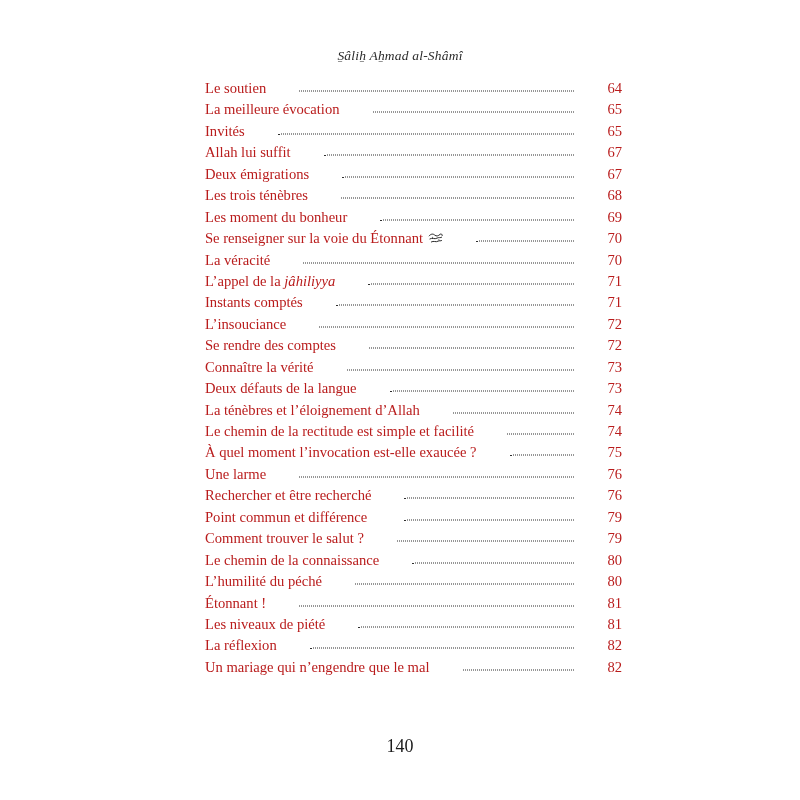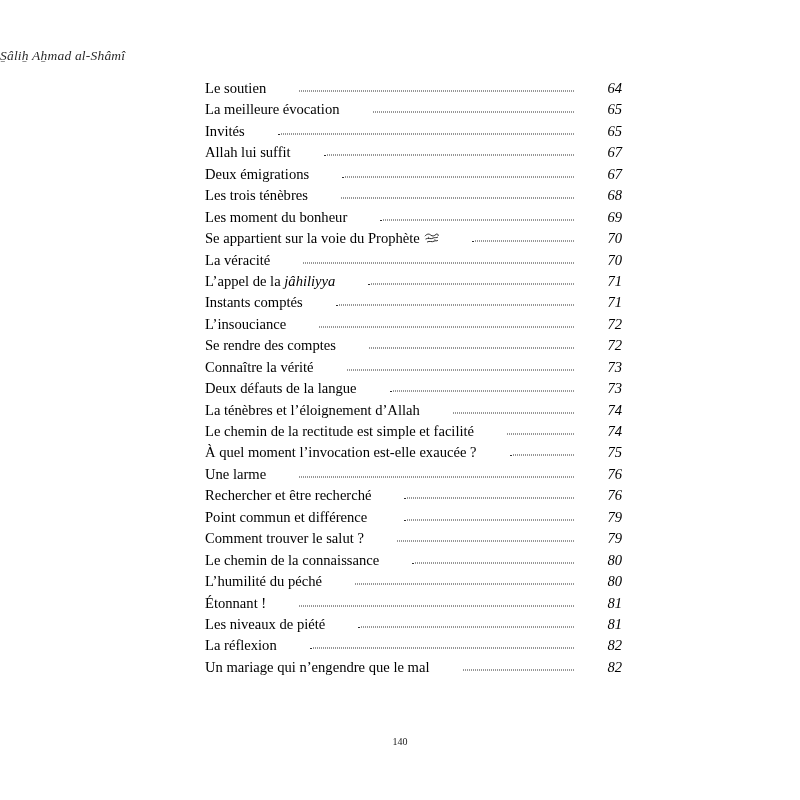--- a/index.html
+++ b/index.html
@@ -6,53 +6,53 @@
   body{
     width:800px;height:800px;
     background:#ffffff;
     color:#1b1b1b;
     font-family:"Liberation Serif","DejaVu Serif",serif;
     overflow:hidden;
   }
   .page{position:relative;width:800px;height:800px;background:#ffffff;}
   .running-header{
     position:absolute;top:48px;left:0;width:100%;
-    text-align:left;
+    text-align:center;
     font-style:italic;
     font-size:13.5px;
     letter-spacing:.2px;
     color:#2a2a2a;
   }
   .toc{
     position:absolute;top:80px;left:205px;width:417px;
   }
   .toc-row{
     display:flex;
     align-items:baseline;
     height:21.45px;
     font-size:14.6px;
-    color:#000000;
+    color:#b91c1c;
     gap:28px;
   }
   .toc-title{white-space:pre;}
   .it{font-style:italic;text-align:right;}
   .dots{
     flex:1;
     min-width:12px;
     border-bottom:1.7px dotted #2e2e2e;
     margin:0 2px 0 5px;
     transform:translateY(-1.5px);
   }
-  .pg{margin-left:3px;font-style:italic;}
+  .pg{margin-left:3px;}
   .saw-icon{display:inline-block;margin-left:1px;}
   .saw-icon svg{display:inline-block;vertical-align:-2px;}
   .footer{
     position:absolute;top:736px;left:0;width:100%;
     text-align:center;
-    font-size:10px;
+    font-size:18px;
     color:#1b1b1b;
   }
 </style>
 </head>
 <body>
 
 <div class="page">
   <div class="running-header">S̱âliẖ Aẖmad al-Shâmî</div>
 
   <div class="toc">
@@ -85,21 +85,21 @@
         <span class="toc-title"><span>Les trois ténèbres</span></span>
         <span class="dots"></span>
         <span class="pg">68</span>
       </div>
       <div class="toc-row">
         <span class="toc-title"><span>Les moment du bonheur</span></span>
         <span class="dots"></span>
         <span class="pg">69</span>
       </div>
       <div class="toc-row">
-        <span class="toc-title"><span>Se appartient sur la voie du Prophète </span><span class="saw-icon"><svg width="15" height="13" viewBox="0 0 20 16" fill="none" stroke="#222" stroke-width="1.3" stroke-linecap="round">
+        <span class="toc-title"><span>Se renseigner sur la voie du Étonnant </span><span class="saw-icon"><svg width="15" height="13" viewBox="0 0 20 16" fill="none" stroke="#222" stroke-width="1.3" stroke-linecap="round">
               <path d="M1.5 4.5 C4 1.5, 7 1.5, 9 3.5 C11 5.5, 14 4.5, 16 2.5 C17.5 1.2, 19 2.2, 19 4"></path>
               <path d="M2.5 8.5 C5.5 6.5, 9 9.5, 12 7.5 C14 6.2, 17 7.5, 18.2 6.4"></path>
               <path d="M4.5 12.5 C7.5 10.5, 10.5 13.5, 13.5 11.5 C15.2 10.4, 17.2 11.8, 18.2 10.8"></path>
               <circle cx="6.2" cy="6.2" r="0.7" fill="#222" stroke="none"></circle>
               <circle cx="14.5" cy="9.6" r="0.7" fill="#222" stroke="none"></circle>
             </svg></span></span>
         <span class="dots"></span>
         <span class="pg">70</span>
       </div>
       <div class="toc-row">

